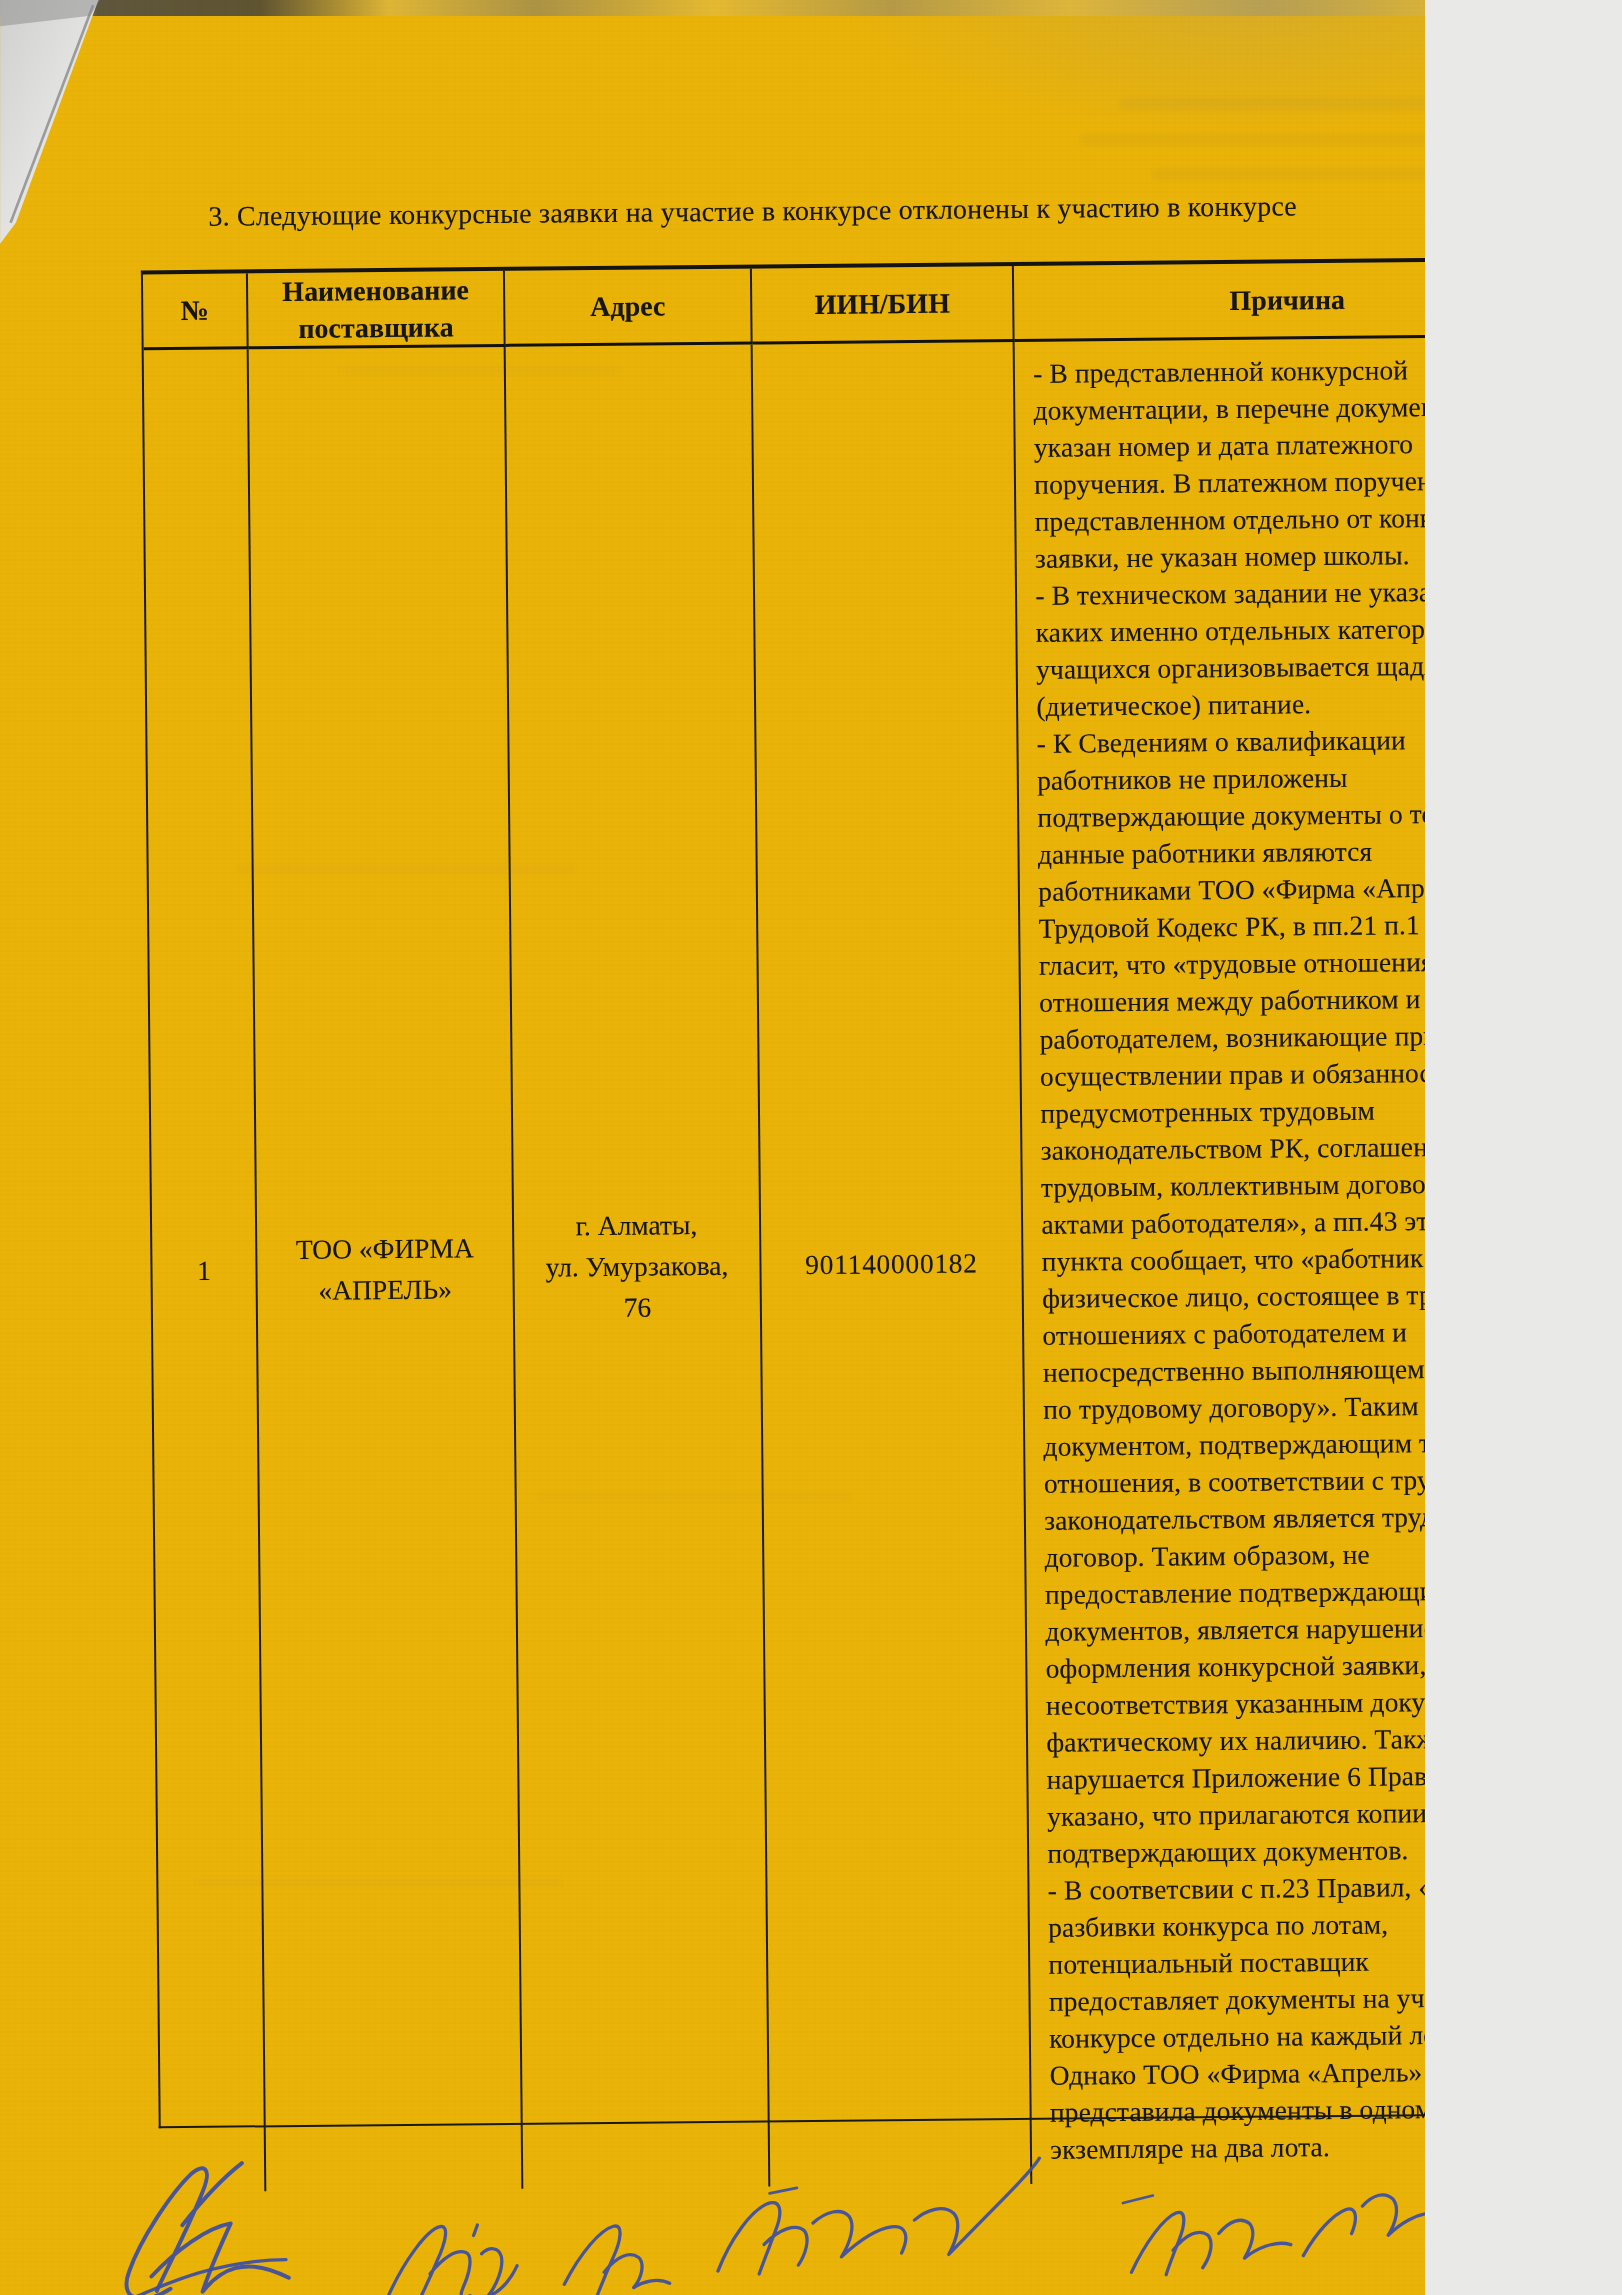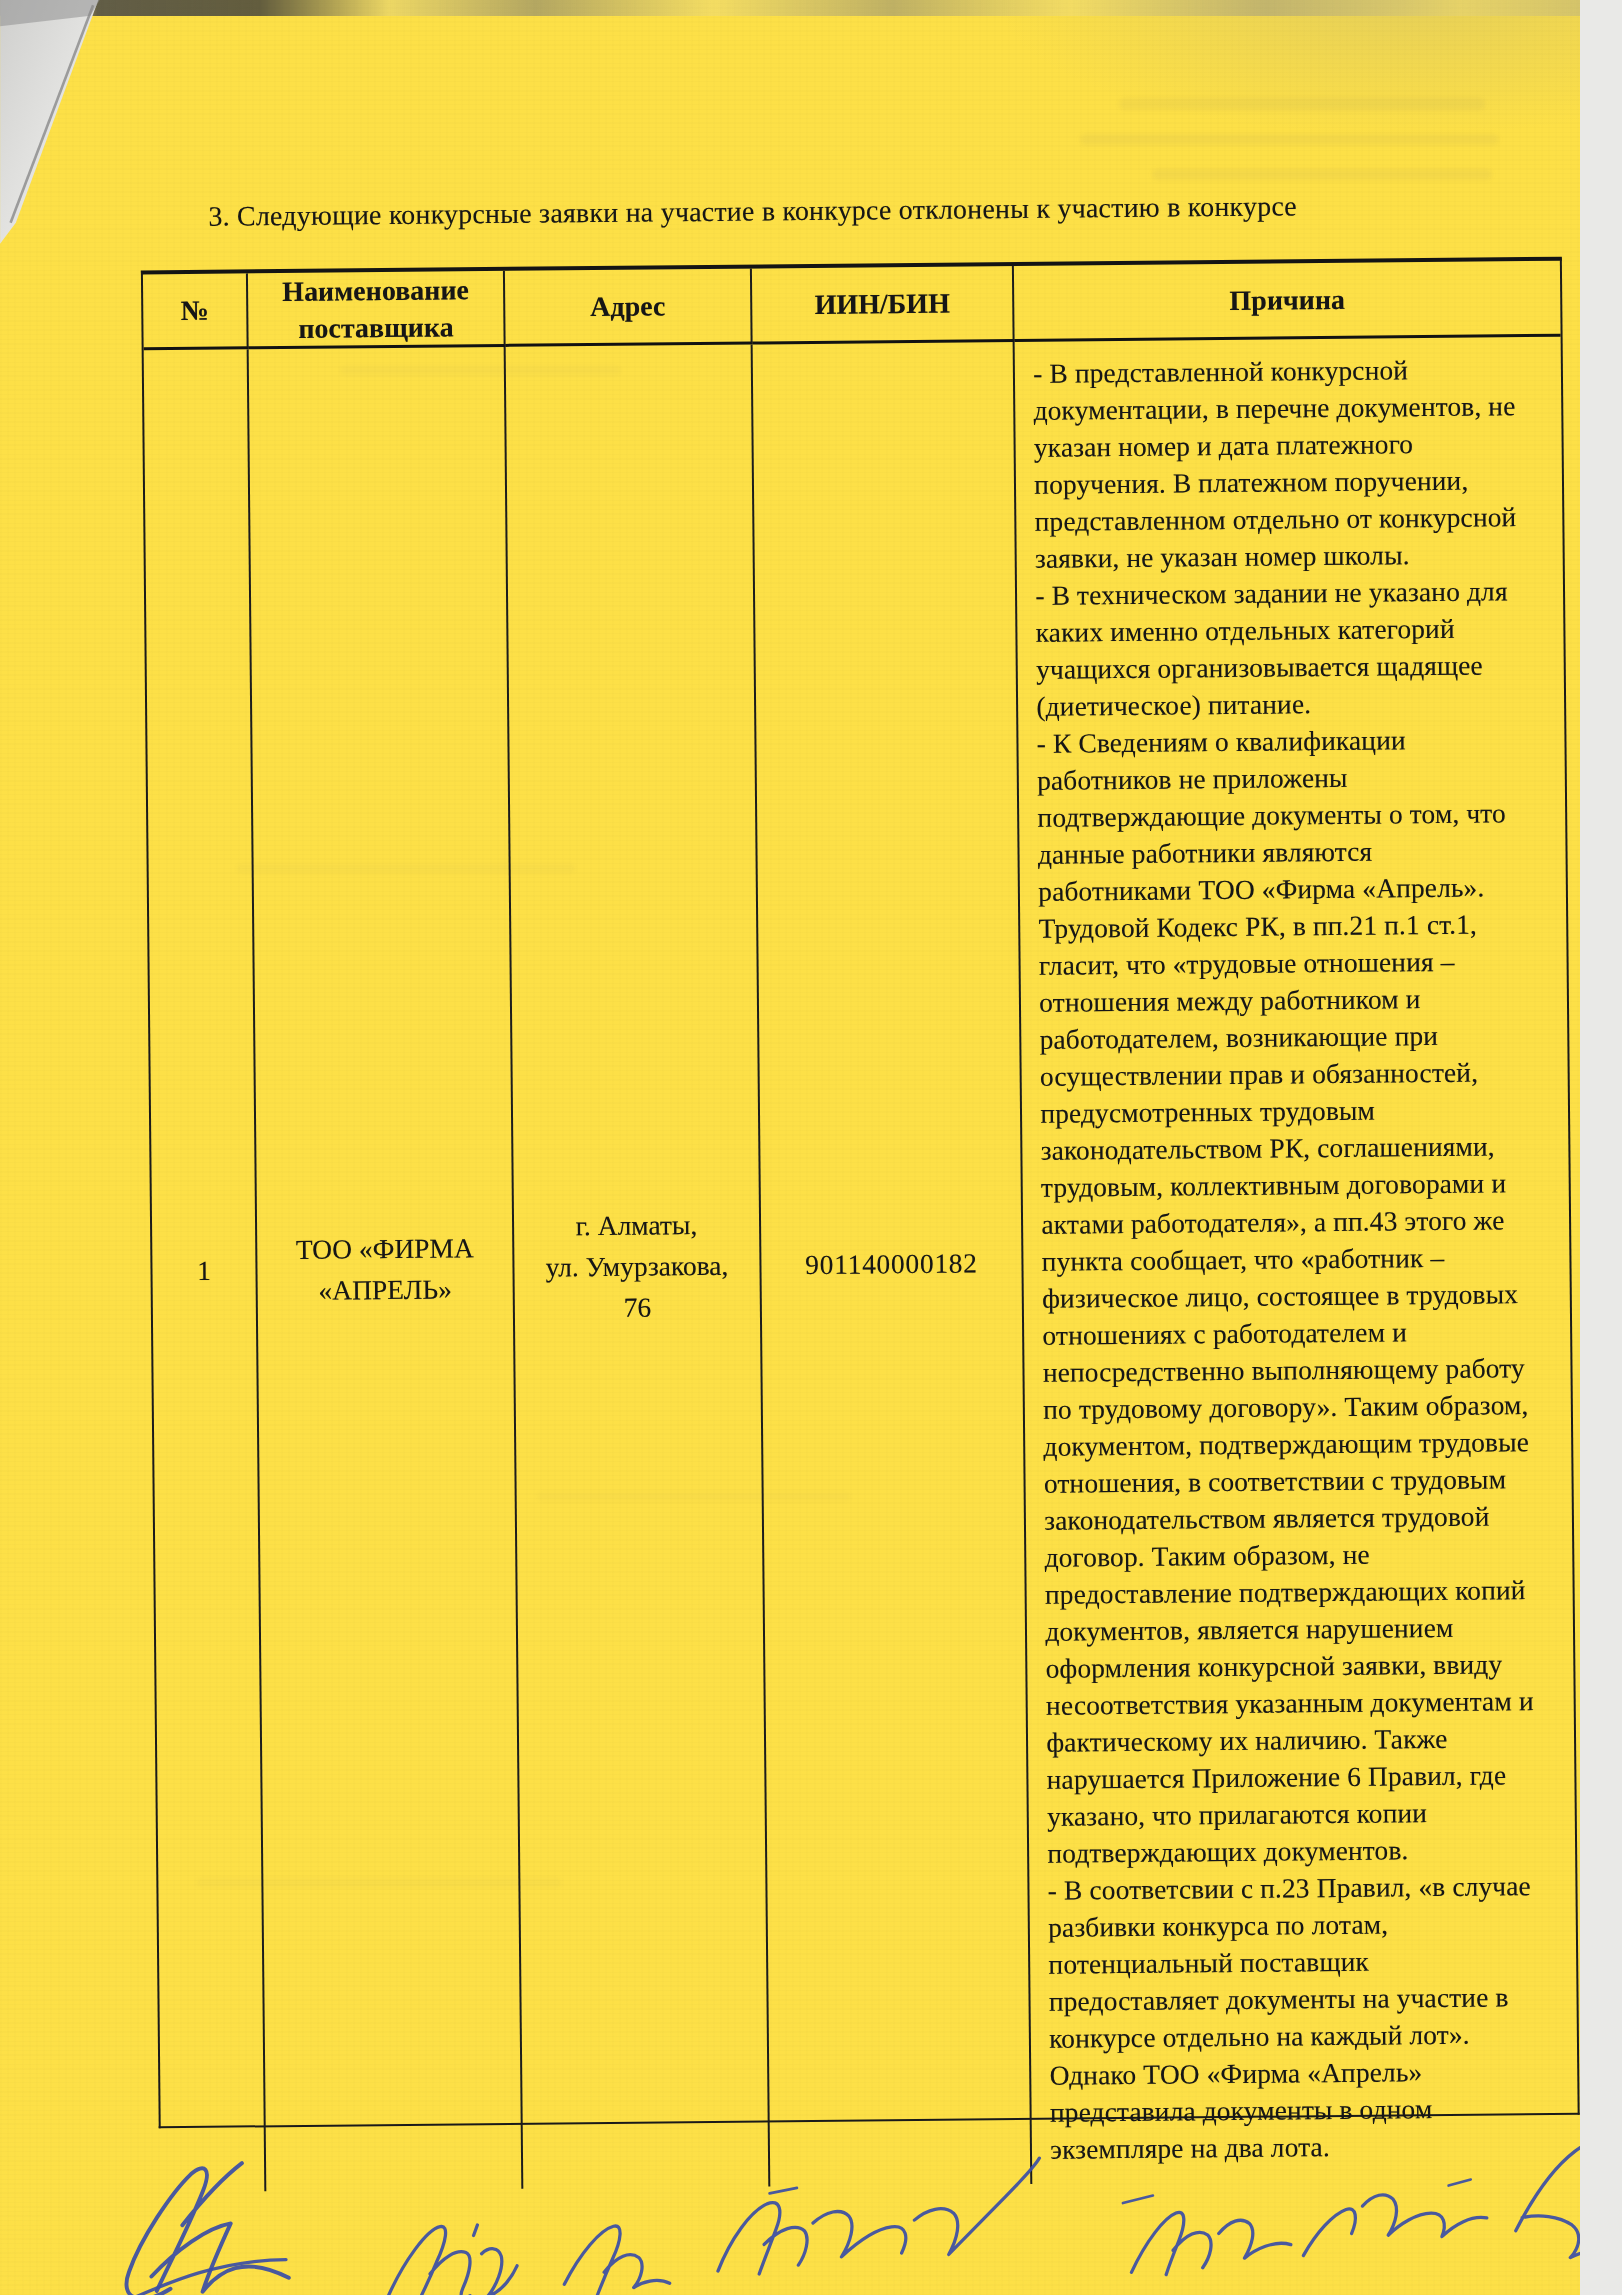--- a/index.html
+++ b/index.html
@@ -1,22 +1,23 @@
 <!DOCTYPE html>
 <html style="font-size:10.5px"><head>
 <meta charset="utf-8">
 <style>
   html,body{margin:0;padding:0;background:#e9e9e7;}
   .sheet{
     position:relative;
-    width:1580px;height:2295px;
-    background:#fde047;
+    width:1396px;height:2295px;
+    background:#eab308;
     overflow:hidden;
     font-family:"Liberation Serif","DejaVu Serif",serif;
     color:#161616;
+    padding-left:29px;
   }
   
   .grain{
     position:absolute;inset:0;pointer-events:none;
     background:repeating-linear-gradient(0deg, rgba(0,0,0,0.012) 0 1.3px, rgba(0,0,0,0) 1.3px 4.6px),
                repeating-linear-gradient(90deg, rgba(0,0,0,0.008) 0 2px, rgba(0,0,0,0) 2px 7.2px);
   }
   
   .topband{
     position:absolute;left:0;top:0;width:1623px;height:15.7px;

